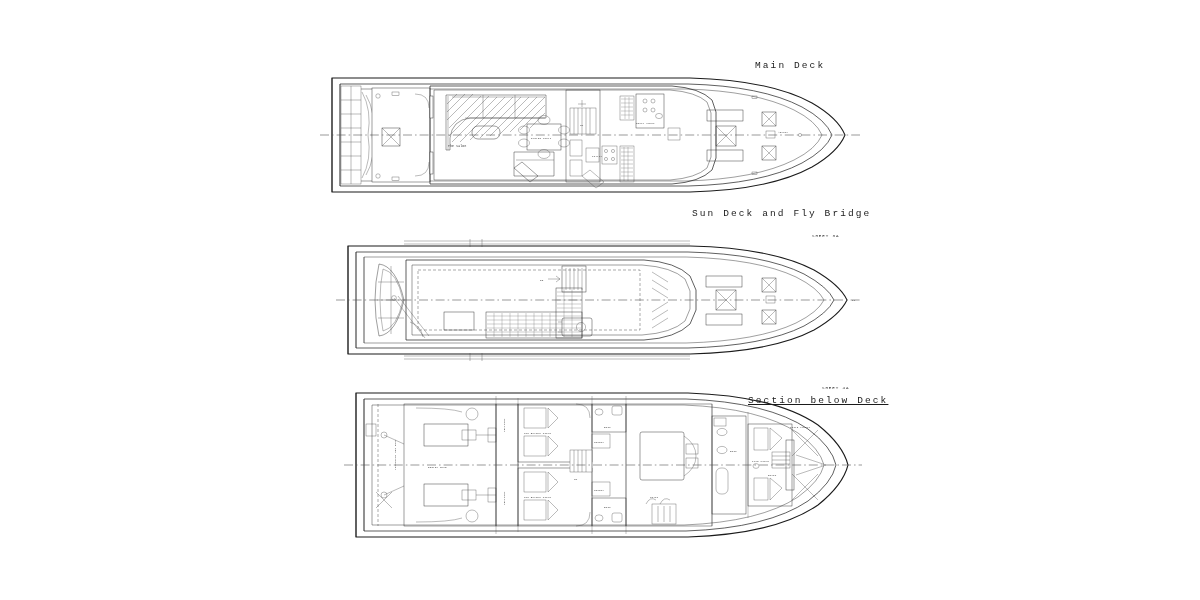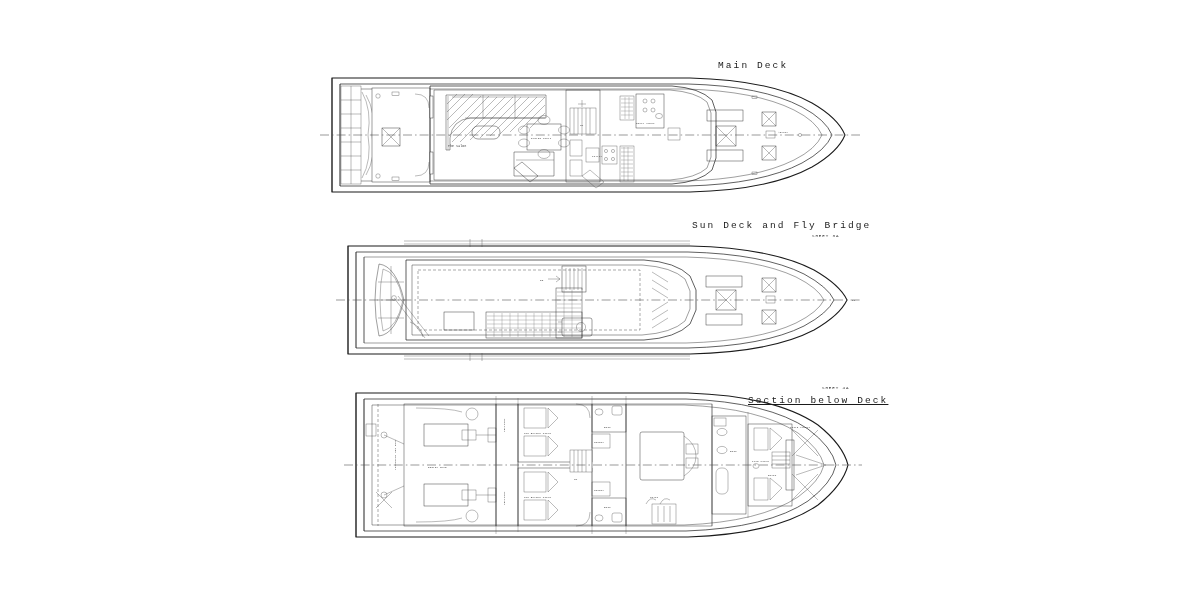--- a/index.html
+++ b/index.html
@@ -24,21 +24,21 @@
        letter-spacing:.25px;fill:#222;}
   .lbl2{font-family:"Liberation Mono",monospace;font-size:2.5px;
         letter-spacing:.2px;fill:#333;}
 </style>
 </head>
 <body>
 
 <div id="sheet">
 
   <div class="deck">
-    <div class="title" style="left:718px;top:60px;">Main Deck</div>
+    <div class="title" style="left:755px;top:60px;">Main Deck</div>
 
     <svg width="1200" height="600">
       <g>
 
         <path class="ln2" d="M332,78 L690,78 Q770,80 812,103 Q838,118 845,135
                              Q838,152 812,167 Q770,190 690,192 L332,192 Z"></path>
         <path class="ln" d="M340,84 L688,84 Q762,86 802,107 Q826,120 832,135
                             Q826,150 802,163 Q762,184 688,186 L340,186 Z"></path>
         <path class="lnt" d="M348,89 L686,89 Q756,91 794,110 Q816,121 822,135
                              Q816,149 794,160 Q756,179 686,181 L348,181 Z"></path>
@@ -212,21 +212,21 @@
         <rect class="lnf" x="752" y="96" width="5" height="2.6"></rect>
         <rect class="lnf" x="752" y="172" width="5" height="2.6"></rect>
         <circle class="lnf" cx="800" cy="135" r="1.6"></circle>
       </g>
 
       <line class="cl" x1="320" y1="135" x2="860" y2="135"></line>
     </svg>
   </div>
 
   <div class="deck">
-    <div class="title" style="left:692px;top:220px;">Sun Deck and Fly Bridge</div>
+    <div class="title" style="left:692px;top:208px;">Sun Deck and Fly Bridge</div>
     <div class="sheetref" style="left:812px;top:234px;">SHEET 3A</div>
 
     <svg width="1200" height="600">
       <g>
         <path class="ln2" d="M348,246 L690,246 Q772,248 814,270 Q840,285 847,300
                              Q840,315 814,330 Q772,352 690,354 L348,354 Z"></path>
         <path class="ln" d="M356,252 L688,252 Q764,254 804,274 Q828,287 834,300
                             Q828,313 804,326 Q764,346 688,348 L356,348 Z"></path>
         <path class="lnt" d="M364,257 L686,257 Q758,259 796,277 Q818,288 824,300
                              Q818,312 796,323 Q758,341 686,343 L364,343 Z"></path>

